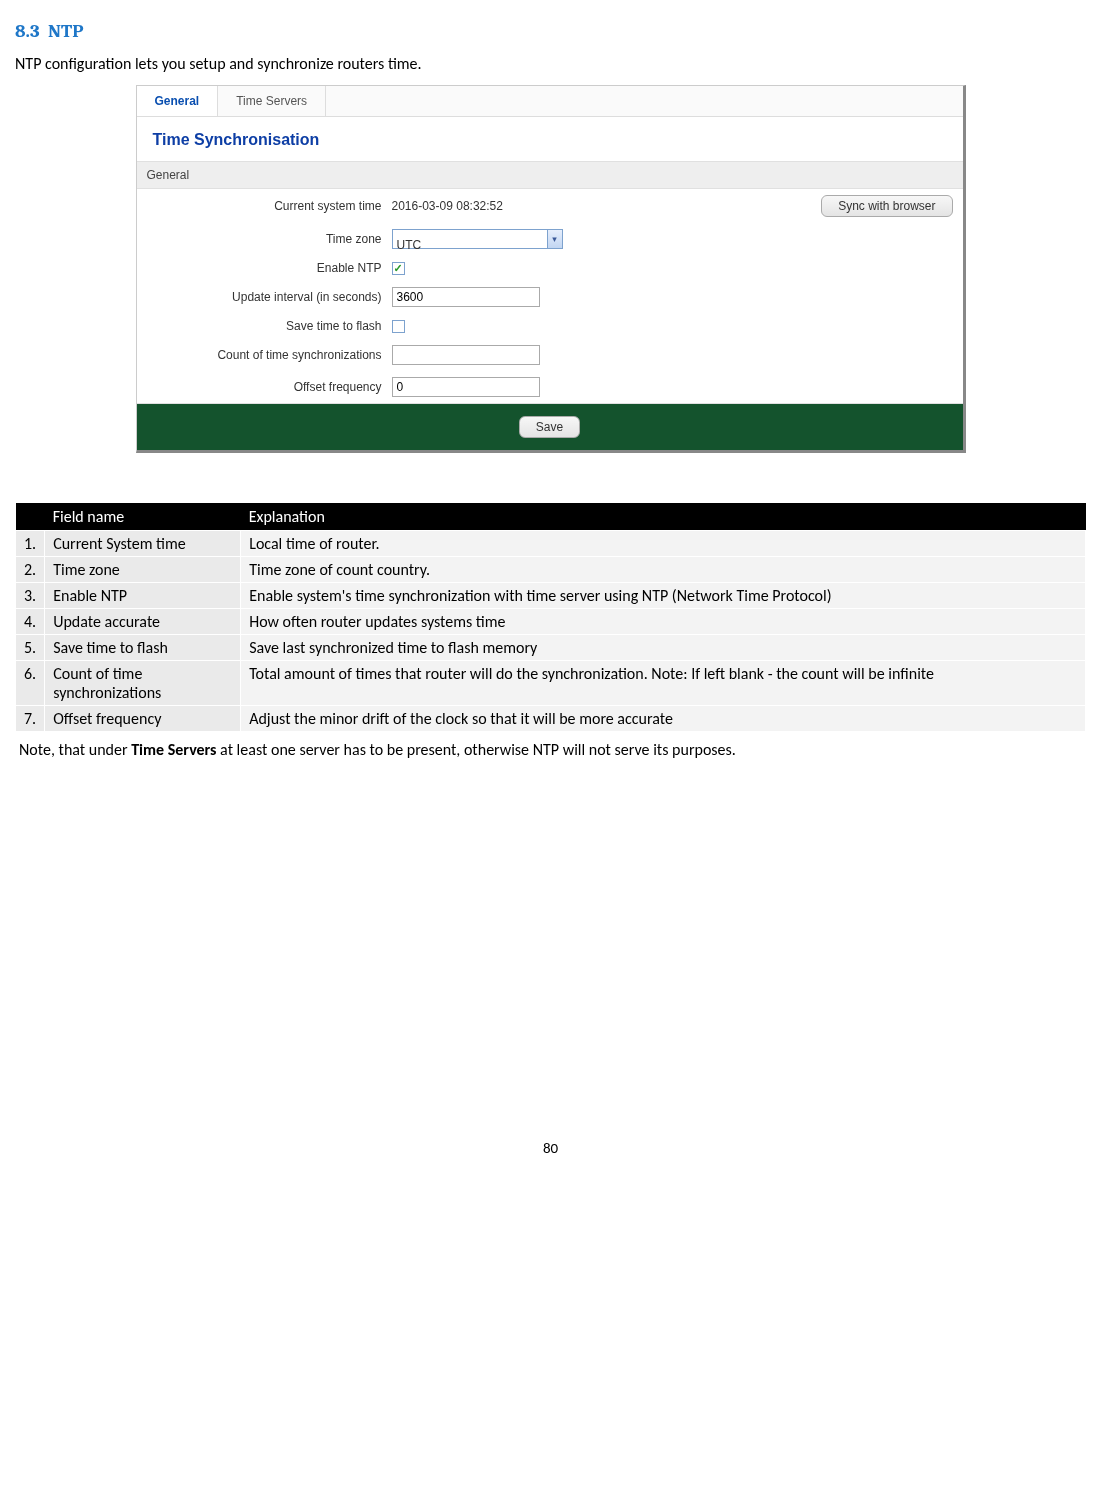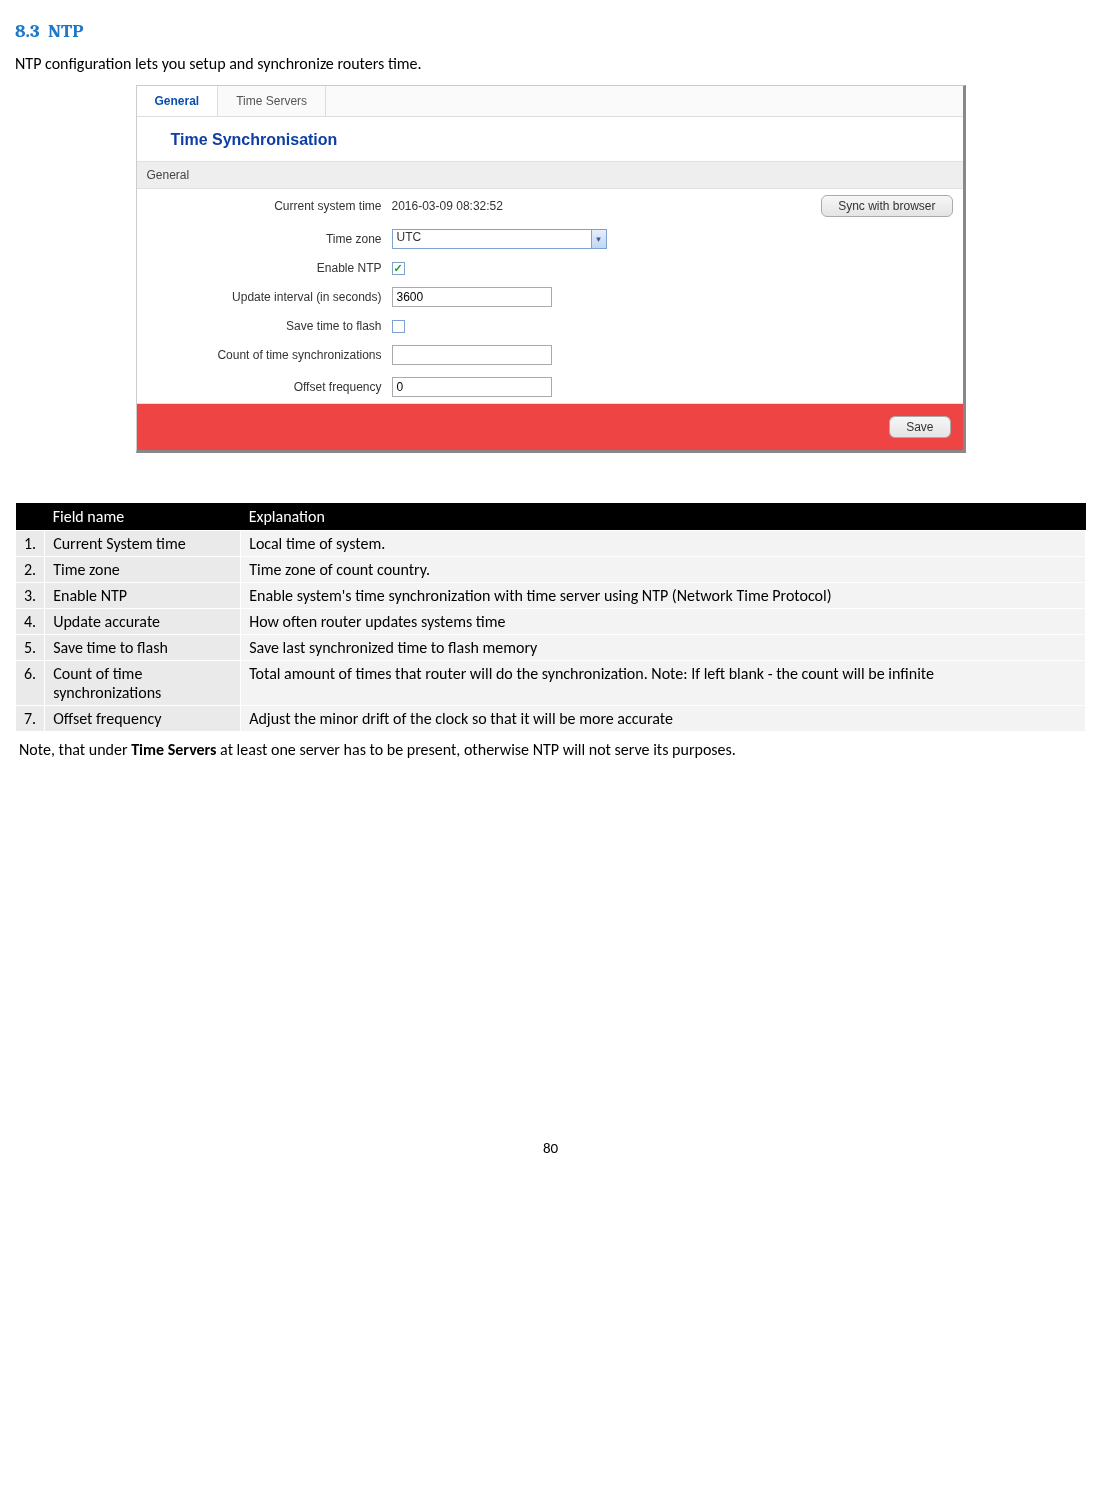--- a/index.html
+++ b/index.html
@@ -3,33 +3,33 @@
   <meta charset="utf-8">
   <style>
     * { box-sizing: border-box; margin: 0; padding: 0; }
     body { font-family: Calibri, Arial, sans-serif; font-size: 15px; color: #000; background: #fff; padding: 20px 15px; width: 1101px; }
     .section-title { color: #1F77C8; font-family: Cambria, serif; font-size: 19px; font-weight: bold; margin-bottom: 12px; }
     .intro-text { margin-bottom: 12px; font-size: 16px; }
     .ui-panel { margin: 0 auto 50px; width: 830px; border: 1px solid #ccc; border-right: 3px solid #888; border-bottom: 3px solid #888; background: #fff; font-family: Arial, sans-serif; font-size: 12px; }
     .tabs { display: flex; border-bottom: 1px solid #ddd; background: #fafafa; }
     .tab { padding: 8px 18px; border-right: 1px solid #ddd; color: #555; cursor: pointer; }
     .tab.active { color: #0a4fb0; font-weight: bold; background: #fff; }
-    .section-heading { color: #0d3ea5; font-family: Arial, sans-serif; font-size: 16px; font-weight: bold; padding: 14px 34px 12px; }
+    .section-heading { color: #0d3ea5; font-family: Arial, sans-serif; font-size: 16px; font-weight: bold; padding: 14px 16px 12px; }
     .group-header { background: #eee; padding: 6px 10px; font-size: 12px; color: #444; border-top: 1px solid #e0e0e0; border-bottom: 1px solid #e0e0e0; }
     .form-row { display: flex; align-items: center; padding: 6px 10px; }
     .form-label { width: 245px; text-align: right; color: #333; padding-right: 10px; font-size: 12px; }
     .form-value { flex: 1; display: flex; align-items: center; font-size: 12px; color: #333; }
-    .text-input { border: 1px solid #aaa; height: 20px; padding: 0 4px; font-size: 12px; width: 160px; background: #fff; }
-    .select { border: 1px solid #7da2ce; height: 20px; padding: 0 4px; font-size: 12px; width: 200px; background: #fff; }
+    .text-input { border: 1px solid #aaa; height: 20px; padding: 0 4px; font-size: 12px; width: 148px; background: #fff; }
+    .select { border: 1px solid #7da2ce; height: 20px; padding: 8px 4px; font-size: 12px; width: 156px; background: #fff; }
     .select-arrow { display: inline-flex; align-items: center; justify-content: center; width: 16px; height: 20px; background: linear-gradient(#e6eefc,#c2d6f2); border: 1px solid #7da2ce; margin-left: -1px; color: #3b5998; font-size: 9px; }
     .checkbox { width: 13px; height: 13px; border: 1px solid #7da2ce; display: inline-flex; align-items: center; justify-content: center; background: #fff; }
     .checkbox.checked::after { content: "✓"; color: #2a9a2a; font-size: 11px; font-weight: bold; }
     .btn { background: linear-gradient(#f7f7f7,#e4e4e4); border: 1px solid #aaa; padding: 3px 16px; font-size: 12px; color: #333; cursor: pointer; border-radius: 6px; }
     .btn-sync { margin-left: auto; }
-    .footer-actions { display: flex; justify-content: flex-end; padding: 12px; border-top: 1px solid #e0e0e0; background: #ef4444; }
+    .footer-actions { display: flex; justify-content: center; padding: 12px; border-top: 1px solid #e0e0e0; background: #14532d; }
     table.desc-table { width: 100%; border-collapse: collapse; font-size: 16px; margin-bottom: 6px; }
     table.desc-table th { background: #000; color: #fff; text-align: left; padding: 4px 8px; font-weight: normal; height: 22px; }
     table.desc-table td { padding: 3px 8px; vertical-align: top; border: 1px solid #fff; }
     table.desc-table td.num { width: 28px; background: #eaeaea; }
     table.desc-table td.field { width: 196px; background: #eaeaea; }
     table.desc-table td.exp { background: #f3f3f3; }
     .note-text { font-size: 16px; padding: 0 4px; margin-top: 8px; }
     .page-number { text-align: center; font-size: 15px; margin-top: 380px; }
   </style>
 </head>
@@ -111,21 +111,21 @@
     <tr>
       <th></th>
       <th>Field name</th>
       <th>Explanation</th>
     </tr>
   </thead>
   <tbody>
     <tr>
         <td class="num">1.</td>
         <td class="field">Current System time</td>
-        <td class="exp">Local time of system.</td>
+        <td class="exp">Local time of router.</td>
       </tr>
     <tr>
         <td class="num">2.</td>
         <td class="field">Time zone</td>
         <td class="exp">Time zone of count country.</td>
       </tr>
     <tr>
         <td class="num">3.</td>
         <td class="field">Enable NTP</td>
         <td class="exp">Enable system's time synchronization with time server using NTP (Network Time Protocol)</td>

